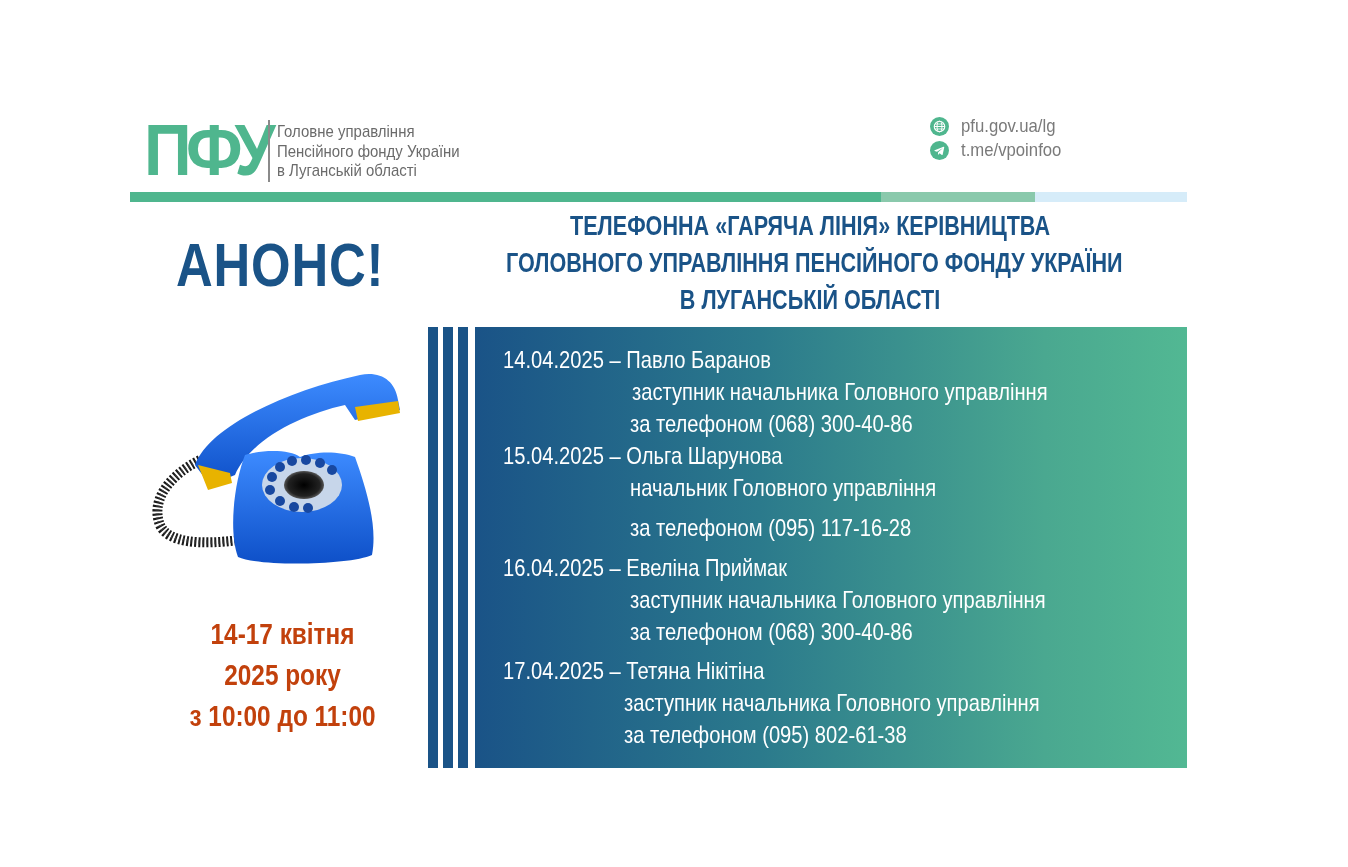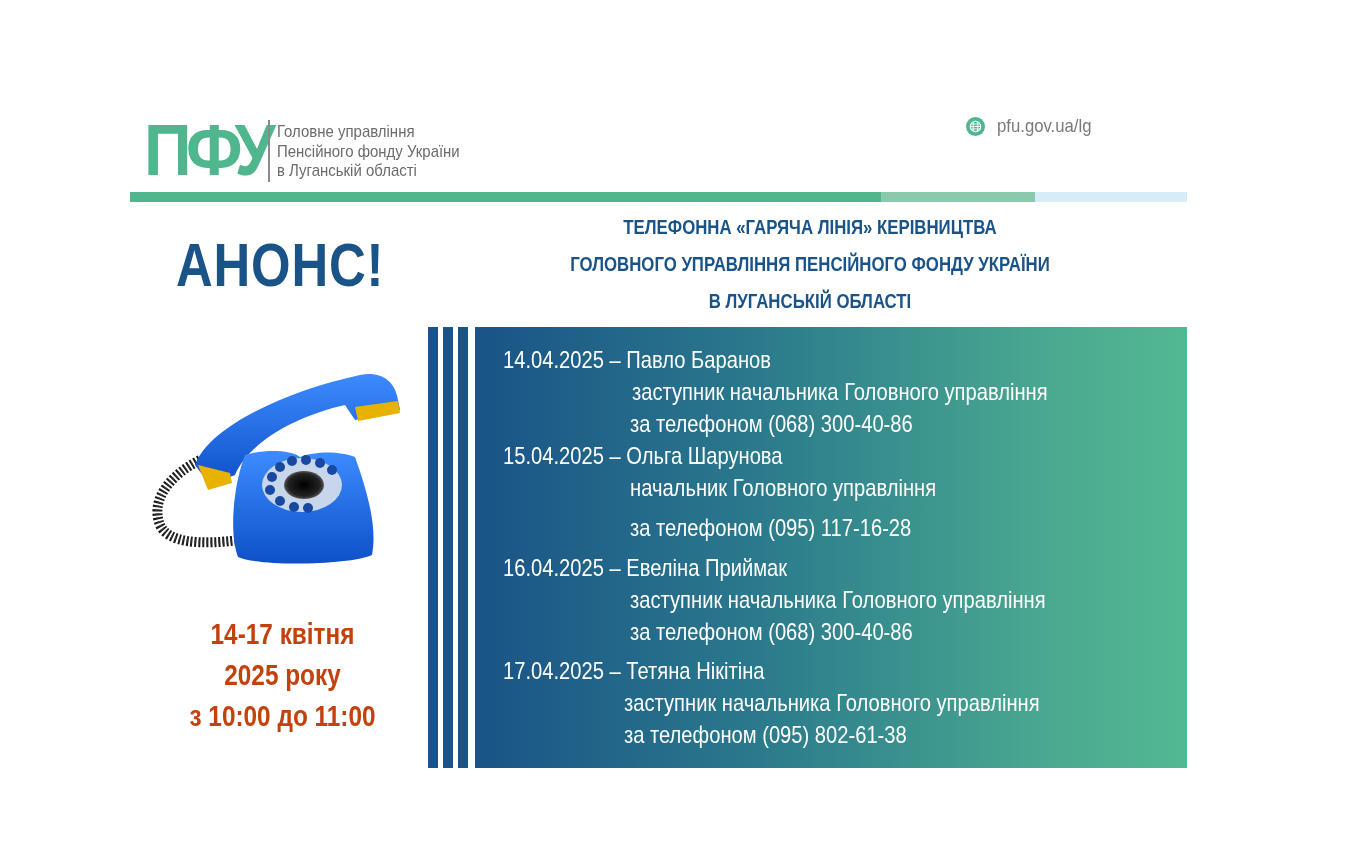--- a/index.html
+++ b/index.html
@@ -4,34 +4,34 @@
 <style>
   * { box-sizing: border-box; margin: 0; padding: 0; }
   html, body { width: 1348px; height: 867px; background: #ffffff; overflow: hidden; }
   body { position: relative; font-family: "Liberation Sans", sans-serif; }
 
   .logo { position: absolute; left: 144px; top: 118px; display: flex; align-items: flex-start; }
   .logo-mark { font-family: "Liberation Sans", sans-serif; font-weight: bold; font-size: 72px; color: #4fb68e; letter-spacing: -6px; transform: scaleX(0.92); transform-origin: left; line-height: 64px; }
   .logo-divider { position: absolute; left: 124px; top: 2px; width: 2px; height: 62px; background: #8a8a8a; }
   .logo-text { position: absolute; left: 133px; top: 4px; width: 260px; color: #6b6b6b; font-size: 17px; line-height: 19.5px; transform: scaleX(0.88); transform-origin: left; white-space: nowrap; }
 
-  .contacts { position: absolute; left: 966px; top: 114px; }
+  .contacts { position: absolute; left: 930px; top: 114px; }
   .contact-row { display: flex; align-items: center; height: 24px; }
   .contact-icon { width: 19px; height: 19px; border-radius: 50%; background: #4fb68e; display: flex; align-items: center; justify-content: center; margin-right: 12px; }
   .contact-icon svg { width: 13px; height: 13px; }
   .contact-text { color: #7a7a7a; font-size: 19px; transform: scaleX(0.88); transform-origin: left; white-space: nowrap; }
 
   .bar { position: absolute; top: 192px; height: 10px; }
   .bar-1 { left: 130px; width: 751px; background: #4fb68e; }
   .bar-2 { left: 881px; width: 154px; background: #8ac9ac; }
   .bar-3 { left: 1035px; width: 152px; background: #d6ecf9; }
 
   .announce { position: absolute; left: 176px; top: 230px; font-weight: bold; font-size: 62px; color: #1a5387; transform: scaleX(0.82); transform-origin: left; line-height: 70px; letter-spacing: 1px; }
 
-  .title { position: absolute; left: 430px; top: 208px; width: 760px; text-align: center; color: #1a5387; font-weight: bold; font-size: 21px; line-height: 37px; }
+  .title { position: absolute; left: 430px; top: 208px; width: 760px; text-align: center; color: #1a5387; font-weight: bold; font-size: 27px; line-height: 37px; }
   .title span { display: block; transform: scaleX(0.8); white-space: nowrap; }
 
   .stripes { position: absolute; top: 327px; height: 441px; }
   .s1 { left: 428px; width: 10px; background: #1a5387; }
   .s2 { left: 443px; width: 10px; background: #1a5387; }
   .s3 { left: 458px; width: 10px; background: #1a5387; }
 
   .panel { position: absolute; left: 475px; top: 327px; width: 712px; height: 441px; background: linear-gradient(90deg, #1a5387 0%, #2b7a8c 40%, #4aa890 80%, #52b893 100%); }
 
   .entry { position: absolute; color: #ffffff; font-size: 24px; line-height: 32px; white-space: nowrap; transform: scaleX(0.84); transform-origin: left; }
@@ -59,20 +59,28 @@
     <span class="contact-icon">
       <svg viewBox="0 0 16 16">
           <circle cx="8" cy="8" r="6.5" fill="none" stroke="#fff" stroke-width="1.3"></circle>
           <ellipse cx="8" cy="8" rx="3" ry="6.5" fill="none" stroke="#fff" stroke-width="1.2"></ellipse>
           <line x1="1.5" y1="8" x2="14.5" y2="8" stroke="#fff" stroke-width="1.2"></line>
           <line x1="2.5" y1="5" x2="13.5" y2="5" stroke="#fff" stroke-width="1"></line>
           <line x1="2.5" y1="11" x2="13.5" y2="11" stroke="#fff" stroke-width="1"></line>
         </svg>
     </span>
     <span class="contact-text">pfu.gov.ua/lg</span>
+  </div>
+  <div class="contact-row">
+    <span class="contact-icon">
+      <svg viewBox="0 0 16 16">
+          <path d="M2 7.6l11-4.3c.5-.2 1 .1.8.9l-1.9 8.8c-.1.6-.5.8-1 .5l-2.8-2-1.4 1.3c-.2.2-.3.3-.6.3l.2-2.9 5.2-4.7c.2-.2 0-.3-.3-.1L4.9 9.4 2.1 8.5c-.6-.2-.6-.6-.1-.9z" fill="#fff"></path>
+        </svg>
+    </span>
+    <span class="contact-text">t.me/vpoinfoo</span>
   </div>
 </div>
 
 <div class="bar bar-1"></div>
 <div class="bar bar-2"></div>
 <div class="bar bar-3"></div>
 
 <div class="announce">АНОНС!</div>
 
 <div class="title">

